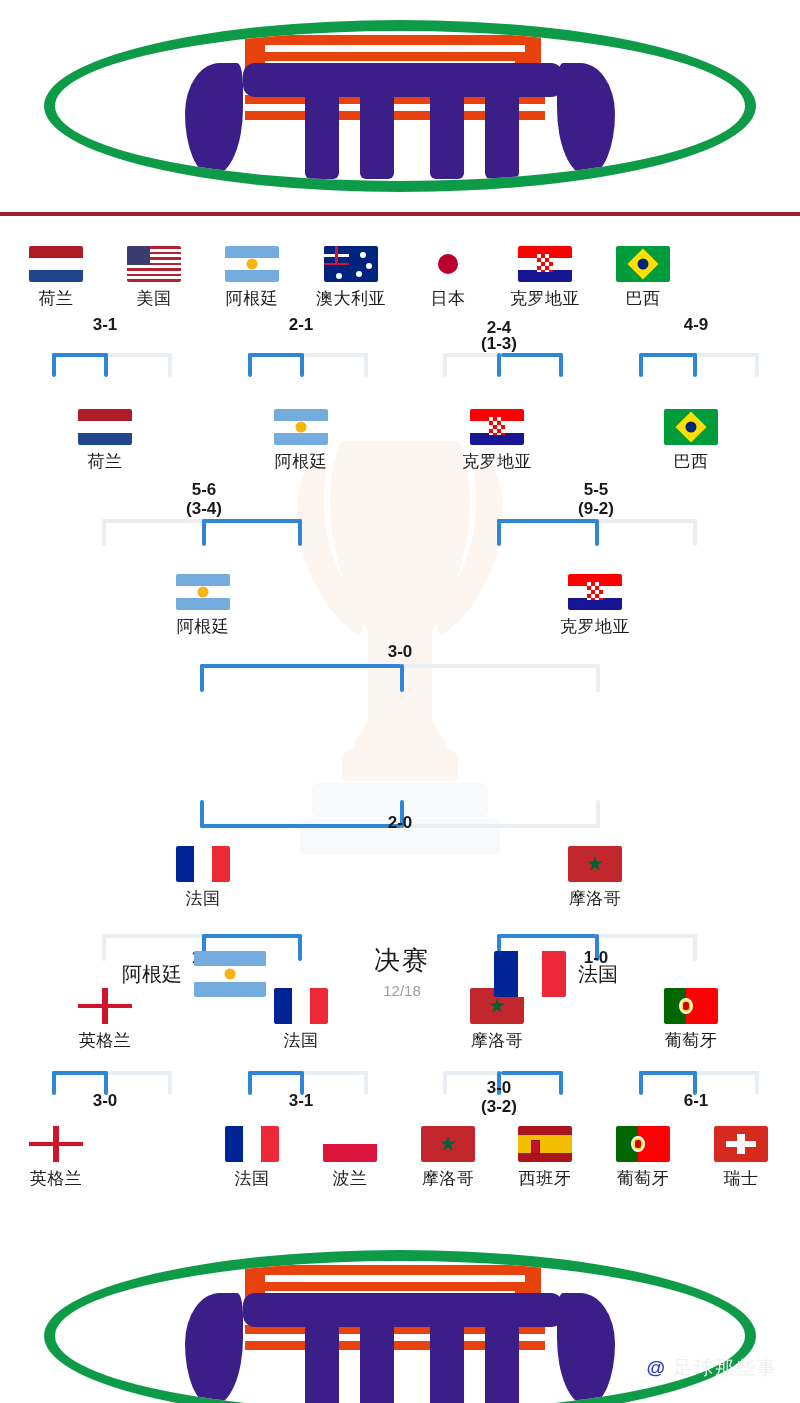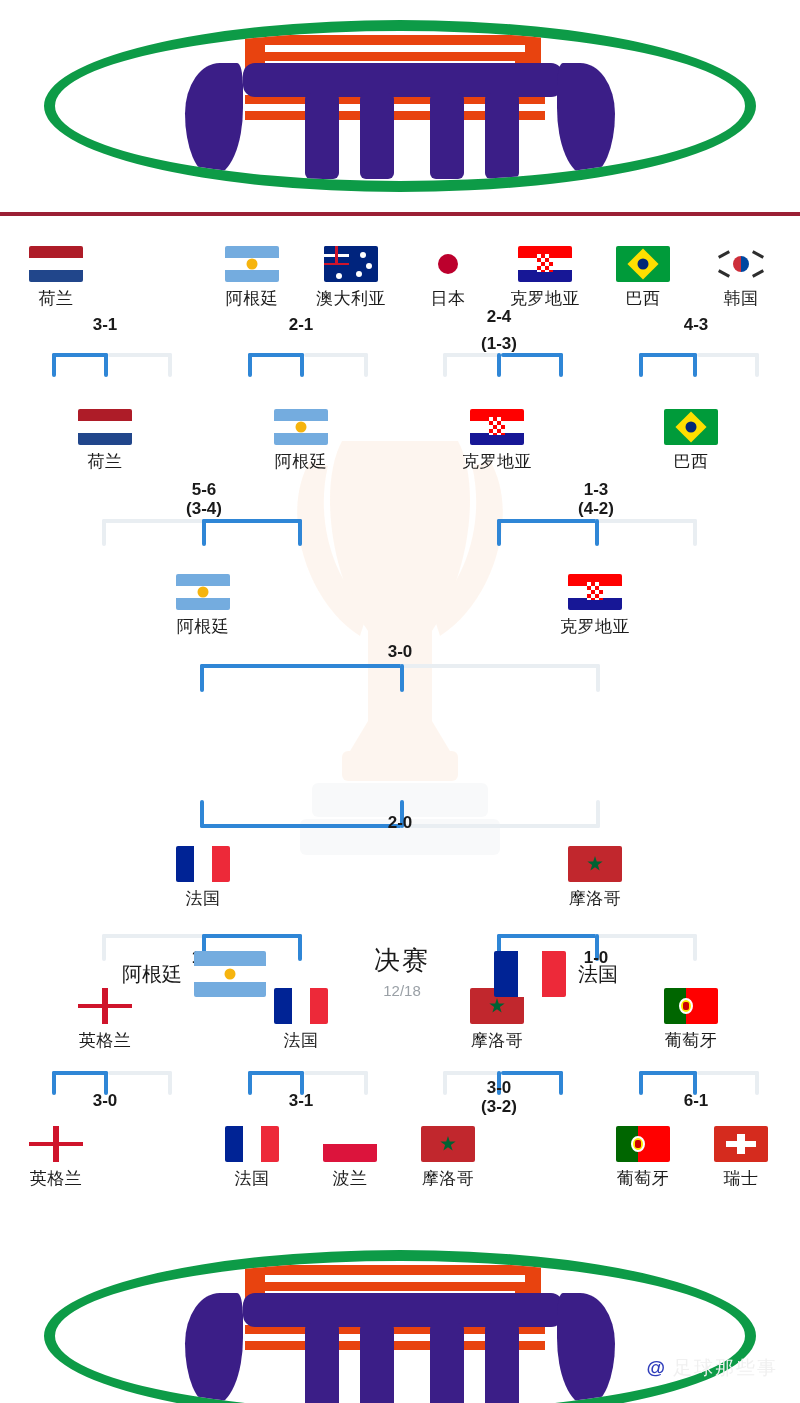--- a/index.html
+++ b/index.html
@@ -342,20 +342,33 @@
   </svg>
 
   <div class="team" style="left:4px; top:30px;">
     <div class="flag f-nl">
         <div class="b1"></div>
         <div class="b2"></div>
         <div class="b3"></div>
       </div>
     <div class="nm">荷兰</div>
   </div>
+  <div class="team" style="left:102px; top:30px;">
+    <div class="flag f-us">
+      <div class="s" style="top:0"></div>
+        <div class="s" style="top:15.4%"></div>
+        <div class="s" style="top:30.8%"></div>
+      <div class="s" style="top:46.2%"></div>
+        <div class="s" style="top:61.6%"></div>
+        <div class="s" style="top:77%"></div>
+        <div class="s" style="top:92.3%"></div>
+      <div class="canton"></div>
+    </div>
+    <div class="nm">美国</div>
+  </div>
   <div class="team" style="left:200px; top:30px;">
     <div class="flag f-ar">
         <div class="b1"></div>
         <div class="b2"></div>
         <div class="b3"></div>
         <div class="sun"></div>
       </div>
     <div class="nm">阿根廷</div>
   </div>
   <div class="team wide" style="left:291px; top:30px;">
@@ -385,36 +398,26 @@
       </div>
     <div class="nm">克罗地亚</div>
   </div>
   <div class="team" style="left:591px; top:30px;">
     <div class="flag f-br">
         <div class="rhomb"></div>
         <div class="globe"></div>
       </div>
     <div class="nm">巴西</div>
   </div>
-  <div class="team" style="left:689px; top:30px;">
-    <div class="flag f-kr">
-        <div class="circ"></div>
-        <div class="bar b1"></div>
-        <div class="bar b2"></div>
-        <div class="bar b3"></div>
-        <div class="bar b4"></div>
-      </div>
-    <div class="nm">韩国</div>
-  </div>
 
   <div class="score" style="left:60px; top:99px;">3-1</div>
   <div class="score" style="left:256px; top:99px;">2-1</div>
-  <div class="score" style="left:454px; top:91px;">2-4</div>
+  <div class="score" style="left:454px; top:102px;">2-4</div>
   <div class="score" style="left:454px; top:118px;">(1-3)</div>
-  <div class="score" style="left:651px; top:99px;">4-3</div>
+  <div class="score" style="left:651px; top:99px;">4-9</div>
 
   <div class="connector" style="left:52px; top:137px; width:120px; height:24px;">
     <div class="h" style="left:0; top:0; width:56px;"></div>
     <div class="h pale" style="left:56px; top:0; width:64px;"></div>
     <div class="v" style="left:0; top:0; height:24px;"></div>
     <div class="v pale" style="left:116px; top:0; height:24px;"></div>
     <div class="v" style="left:52px; top:0; height:24px;"></div>
   </div>
   <div class="connector" style="left:248px; top:137px; width:120px; height:24px;">
     <div class="h" style="left:0; top:0; width:56px;"></div>
@@ -467,22 +470,22 @@
   <div class="team" style="left:639px; top:193px;">
     <div class="flag f-br">
         <div class="rhomb"></div>
         <div class="globe"></div>
       </div>
     <div class="nm">巴西</div>
   </div>
 
   <div class="score" style="left:159px; top:264px;">5-6</div>
   <div class="score" style="left:159px; top:283px;">(3-4)</div>
-  <div class="score" style="left:551px; top:264px;">1-3</div>
-  <div class="score" style="left:551px; top:283px;">(4-2)</div>
+  <div class="score" style="left:551px; top:264px;">5-5</div>
+  <div class="score" style="left:551px; top:283px;">(9-2)</div>
 
   <div class="connector" style="left:102px; top:303px; width:200px; height:27px;">
     <div class="h pale" style="left:0; top:0; width:196px;"></div>
     <div class="h" style="left:100px; top:0; width:100px;"></div>
     <div class="v pale" style="left:0; top:0; height:27px;"></div>
     <div class="v" style="left:196px; top:0; height:27px;"></div>
     <div class="v" style="left:100px; top:0; height:27px;"></div>
   </div>
   <div class="connector" style="left:497px; top:303px; width:200px; height:27px;">
     <div class="h" style="left:0; top:0; width:100px;"></div>
@@ -671,20 +674,29 @@
         <div class="b1"></div>
         <div class="b2"></div>
       </div>
     <div class="nm">波兰</div>
   </div>
   <div class="team" style="left:396px; top:910px;">
     <div class="flag f-ma">
         <div class="star"></div>
       </div>
     <div class="nm">摩洛哥</div>
+  </div>
+  <div class="team" style="left:493px; top:910px;">
+    <div class="flag f-es">
+        <div class="b1"></div>
+        <div class="b2"></div>
+        <div class="b3"></div>
+        <div class="crest"></div>
+      </div>
+    <div class="nm">西班牙</div>
   </div>
   <div class="team" style="left:591px; top:910px;">
     <div class="flag f-pt">
         <div class="b1"></div>
         <div class="b2"></div>
         <div class="crest"></div>
       </div>
     <div class="nm">葡萄牙</div>
   </div>
   <div class="team" style="left:689px; top:910px;">

